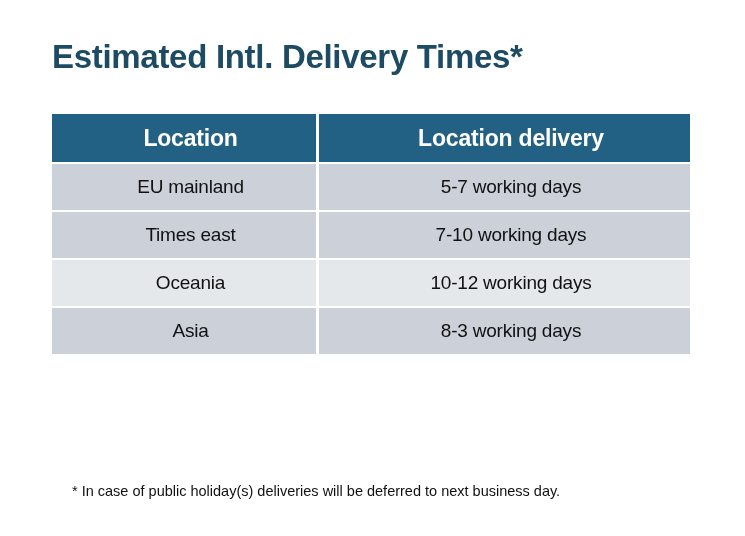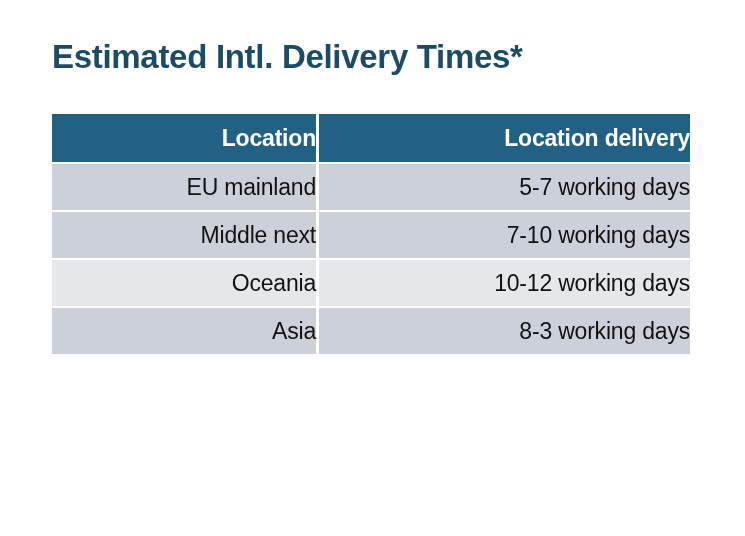--- a/index.html
+++ b/index.html
@@ -40,35 +40,35 @@
     margin: -2px -3px;
     table-layout: fixed;
   }
   .delivery-table col.col-location { width: 264px; }
   .delivery-table col.col-delivery { width: 371px; }
 
   .delivery-table th,
   .delivery-table td {
     padding: 0 0 0 13px;
     height: 46px;
-    text-align: right;
+    text-align: center;
     vertical-align: middle;
     font-weight: normal;
     box-sizing: border-box;
   }
   .delivery-table thead th {
     background: #236184;
     color: #ffffff;
     font-size: 23px;
     font-weight: bold;
     height: 48px;
     letter-spacing: -0.2px;
   }
   .delivery-table tbody td {
-    font-size: 23px;
+    font-size: 19px;
     color: #111111;
     letter-spacing: -0.2px;
   }
   .delivery-table tbody tr.row-odd td  { background: #ccd0d8; }
   .delivery-table tbody tr.row-even td { background: #e4e8eb; }
 
   .footnote {
     position: absolute;
     left: 72px;
     top: 481px;
@@ -95,28 +95,29 @@
         <th>Location</th>
         <th>Location delivery</th>
       </tr>
     </thead>
     <tbody>
       <tr class="row-odd">
         <td>EU mainland</td>
         <td>5-7 working days</td>
       </tr>
       <tr class="row-odd">
-        <td>Middle next</td>
+        <td>Times east</td>
         <td>7-10 working days</td>
       </tr>
       <tr class="row-even">
         <td>Oceania</td>
         <td>10-12 working days</td>
       </tr>
       <tr class="row-odd">
         <td>Asia</td>
         <td>8-3 working days</td>
       </tr>
     </tbody>
   </table>
 
+  <div class="footnote">* In case of public holiday(s) deliveries will be deferred to next business day.</div>
 
 </div>
 
 </body></html>

